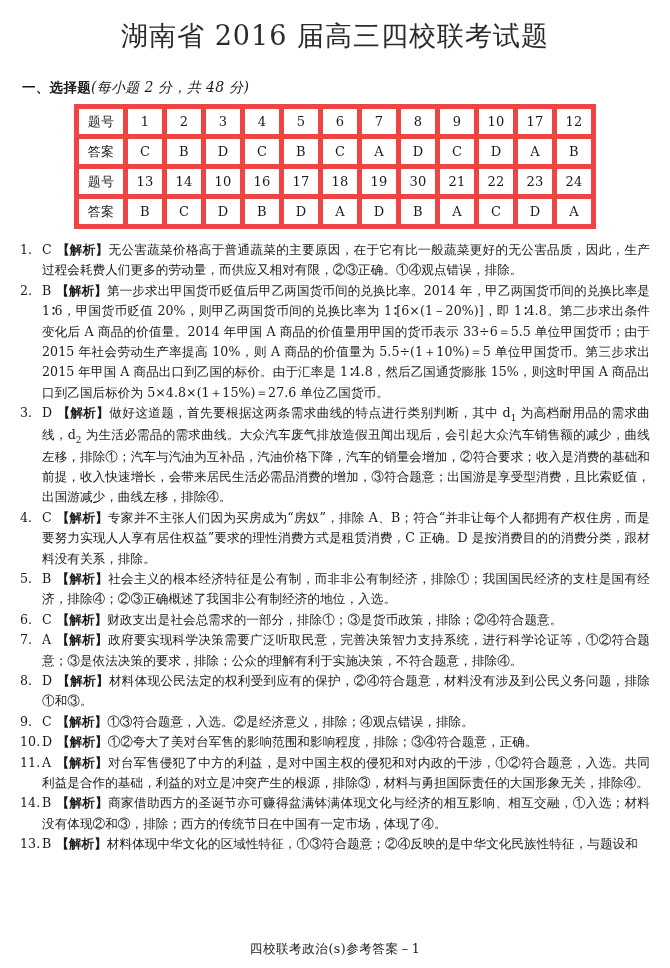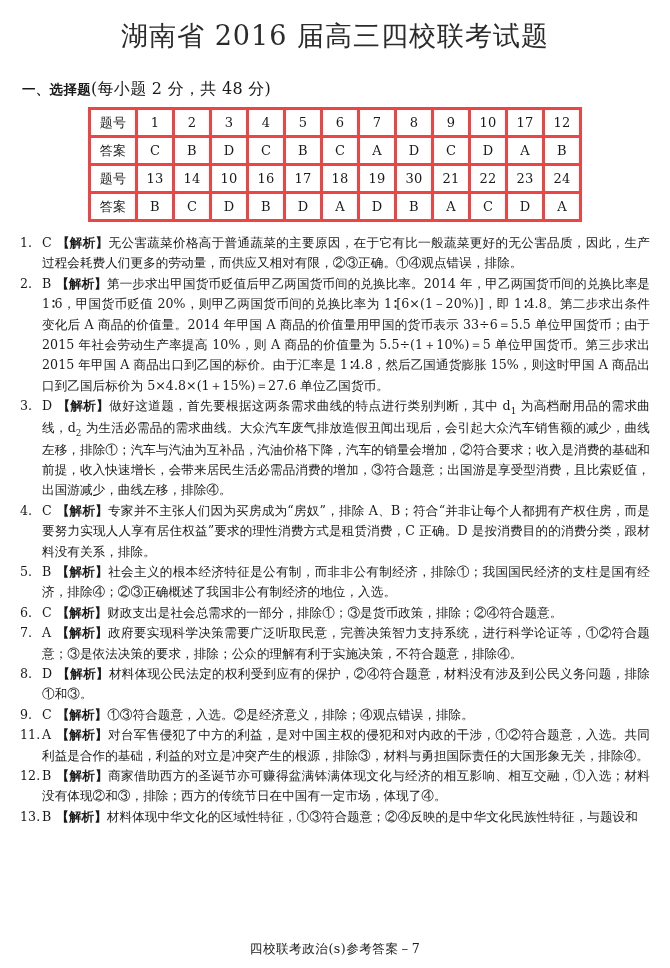--- a/index.html
+++ b/index.html
@@ -47,36 +47,37 @@
   
   .section-heading {
     font-size: 13.5px;
     font-weight: bold;
     margin-top: 30px;
     margin-left: 4px;
     letter-spacing: 0.3px;
   }
   .section-heading .paren {
     font-weight: normal;
-    font-size: 16px;
+    font-size: 14px;
+    font-style: italic;
   }
 
   
   .table-wrap {
     margin-top: 7px;
     display: flex;
     justify-content: center;
   }
   table.answers {
     border-collapse: collapse;
     width: 452px;
     table-layout: fixed;
   }
   table.answers td {
-    border: 3px solid #ef4444;
+    border: 5px solid #ef4444;
     height: 25px;
     text-align: center;
     vertical-align: middle;
     font-size: 13px;
     letter-spacing: 0.2px;
     padding: 0;
   }
   table.answers td.hdr {
     width: 44px;
     font-size: 13px;
@@ -214,20 +215,21 @@
   <div class="explanations">
       <div class="exp-item"><span class="num">1.</span><span class="ans">C </span><span class="tag">【解析】</span><span class="exp-body">无公害蔬菜价格高于普通蔬菜的主要原因，在于它有比一般蔬菜更好的无公害品质，因此，生产过程会耗费人们更多的劳动量，而供应又相对有限，②③正确。①④观点错误，排除。</span></div>
       <div class="exp-item"><span class="num">2.</span><span class="ans">B </span><span class="tag">【解析】</span><span class="exp-body">第一步求出甲国货币贬值后甲乙两国货币间的兑换比率。2014 年，甲乙两国货币间的兑换比率是 1∶6，甲国货币贬值 20%，则甲乙两国货币间的兑换比率为 1∶[6×(1－20%)]，即 1∶4.8。第二步求出条件变化后 A 商品的价值量。2014 年甲国 A 商品的价值量用甲国的货币表示 33÷6＝5.5 单位甲国货币；由于 2015 年社会劳动生产率提高 10%，则 A 商品的价值量为 5.5÷(1＋10%)＝5 单位甲国货币。第三步求出 2015 年甲国 A 商品出口到乙国的标价。由于汇率是 1∶4.8，然后乙国通货膨胀 15%，则这时甲国 A 商品出口到乙国后标价为 5×4.8×(1＋15%)＝27.6 单位乙国货币。</span></div>
       <div class="exp-item"><span class="num">3.</span><span class="ans">D </span><span class="tag">【解析】</span><span class="exp-body">做好这道题，首先要根据这两条需求曲线的特点进行类别判断，其中 d<sub>1</sub> 为高档耐用品的需求曲线，d<sub>2</sub> 为生活必需品的需求曲线。大众汽车废气排放造假丑闻出现后，会引起大众汽车销售额的减少，曲线左移，排除①；汽车与汽油为互补品，汽油价格下降，汽车的销量会增加，②符合要求；收入是消费的基础和前提，收入快速增长，会带来居民生活必需品消费的增加，③符合题意；出国游是享受型消费，且比索贬值，出国游减少，曲线左移，排除④。</span></div>
       <div class="exp-item"><span class="num">4.</span><span class="ans">C </span><span class="tag">【解析】</span><span class="exp-body">专家并不主张人们因为买房成为“房奴”，排除 A、B；符合“并非让每个人都拥有产权住房，而是要努力实现人人享有居住权益”要求的理性消费方式是租赁消费，C 正确。D 是按消费目的的消费分类，跟材料没有关系，排除。</span></div>
       <div class="exp-item"><span class="num">5.</span><span class="ans">B </span><span class="tag">【解析】</span><span class="exp-body">社会主义的根本经济特征是公有制，而非非公有制经济，排除①；我国国民经济的支柱是国有经济，排除④；②③正确概述了我国非公有制经济的地位，入选。</span></div>
       <div class="exp-item"><span class="num">6.</span><span class="ans">C </span><span class="tag">【解析】</span><span class="exp-body">财政支出是社会总需求的一部分，排除①；③是货币政策，排除；②④符合题意。</span></div>
       <div class="exp-item"><span class="num">7.</span><span class="ans">A </span><span class="tag">【解析】</span><span class="exp-body">政府要实现科学决策需要广泛听取民意，完善决策智力支持系统，进行科学论证等，①②符合题意；③是依法决策的要求，排除；公众的理解有利于实施决策，不符合题意，排除④。</span></div>
       <div class="exp-item"><span class="num">8.</span><span class="ans">D </span><span class="tag">【解析】</span><span class="exp-body">材料体现公民法定的权利受到应有的保护，②④符合题意，材料没有涉及到公民义务问题，排除①和③。</span></div>
       <div class="exp-item"><span class="num">9.</span><span class="ans">C </span><span class="tag">【解析】</span><span class="exp-body">①③符合题意，入选。②是经济意义，排除；④观点错误，排除。</span></div>
+      <div class="exp-item"><span class="num">10.</span><span class="ans">D </span><span class="tag">【解析】</span><span class="exp-body">①②夸大了美对台军售的影响范围和影响程度，排除；③④符合题意，正确。</span></div>
       <div class="exp-item"><span class="num">11.</span><span class="ans">A </span><span class="tag">【解析】</span><span class="exp-body">对台军售侵犯了中方的利益，是对中国主权的侵犯和对内政的干涉，①②符合题意，入选。共同利益是合作的基础，利益的对立是冲突产生的根源，排除③，材料与勇担国际责任的大国形象无关，排除④。</span></div>
-      <div class="exp-item"><span class="num">12.</span><span class="ans">B </span><span class="tag">【解析】</span><span class="exp-body">商家借助西方的圣诞节亦可赚得盆满钵满体现文化与经济的相互影响、相互交融，①入选；材料没有体现②和③，排除；西方的传统节日在中国有一定市场，体现了④。</span></div>
+      <div class="exp-item"><span class="num">14.</span><span class="ans">B </span><span class="tag">【解析】</span><span class="exp-body">商家借助西方的圣诞节亦可赚得盆满钵满体现文化与经济的相互影响、相互交融，①入选；材料没有体现②和③，排除；西方的传统节日在中国有一定市场，体现了④。</span></div>
       <div class="exp-item"><span class="num">13.</span><span class="ans">B </span><span class="tag">【解析】</span><span class="exp-body">材料体现中华文化的区域性特征，①③符合题意；②④反映的是中华文化民族性特征，与题设和</span></div>
     </div>
 
-  <div class="footer">四校联考政治(s)参考答案－7</div>
+  <div class="footer">四校联考政治(s)参考答案－1</div>
 
 </div>
 
 </body></html>

